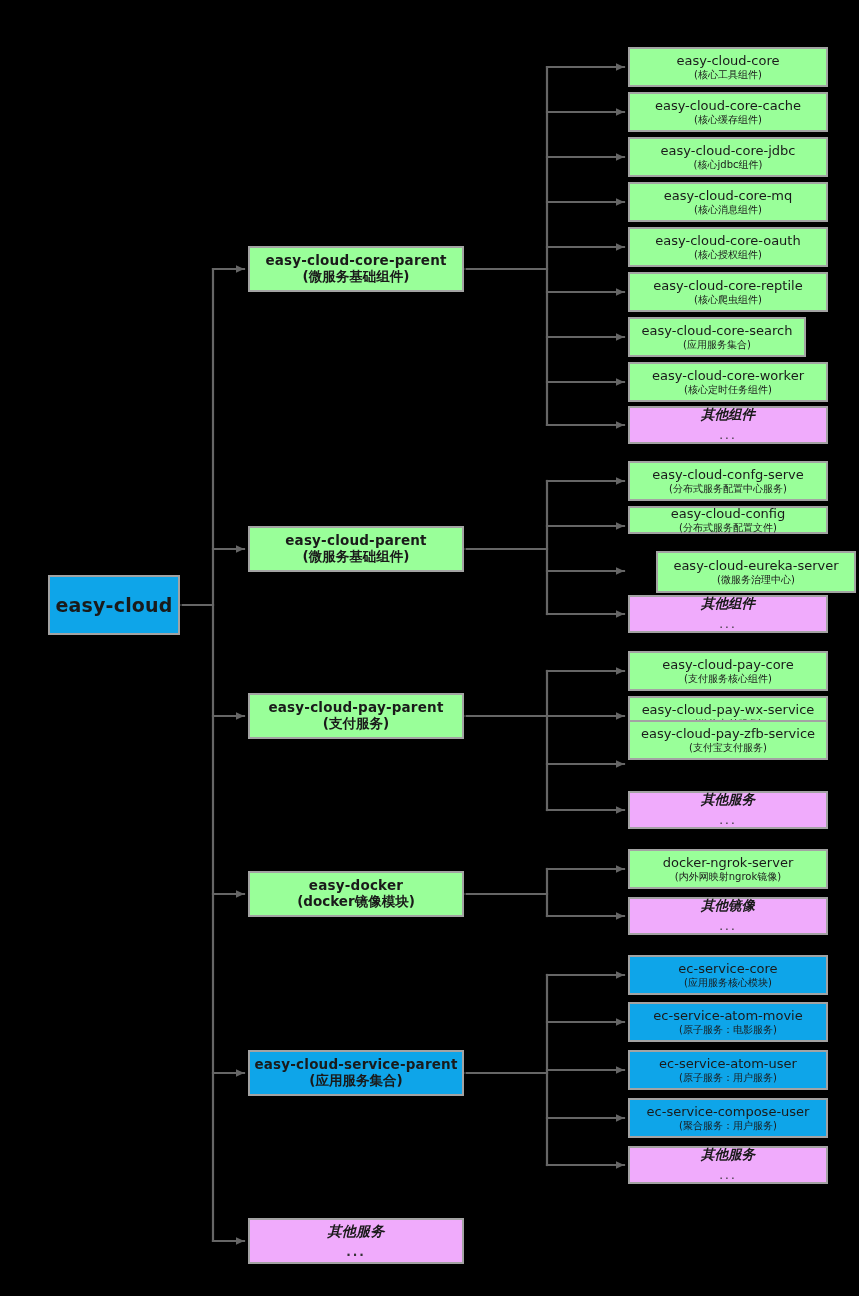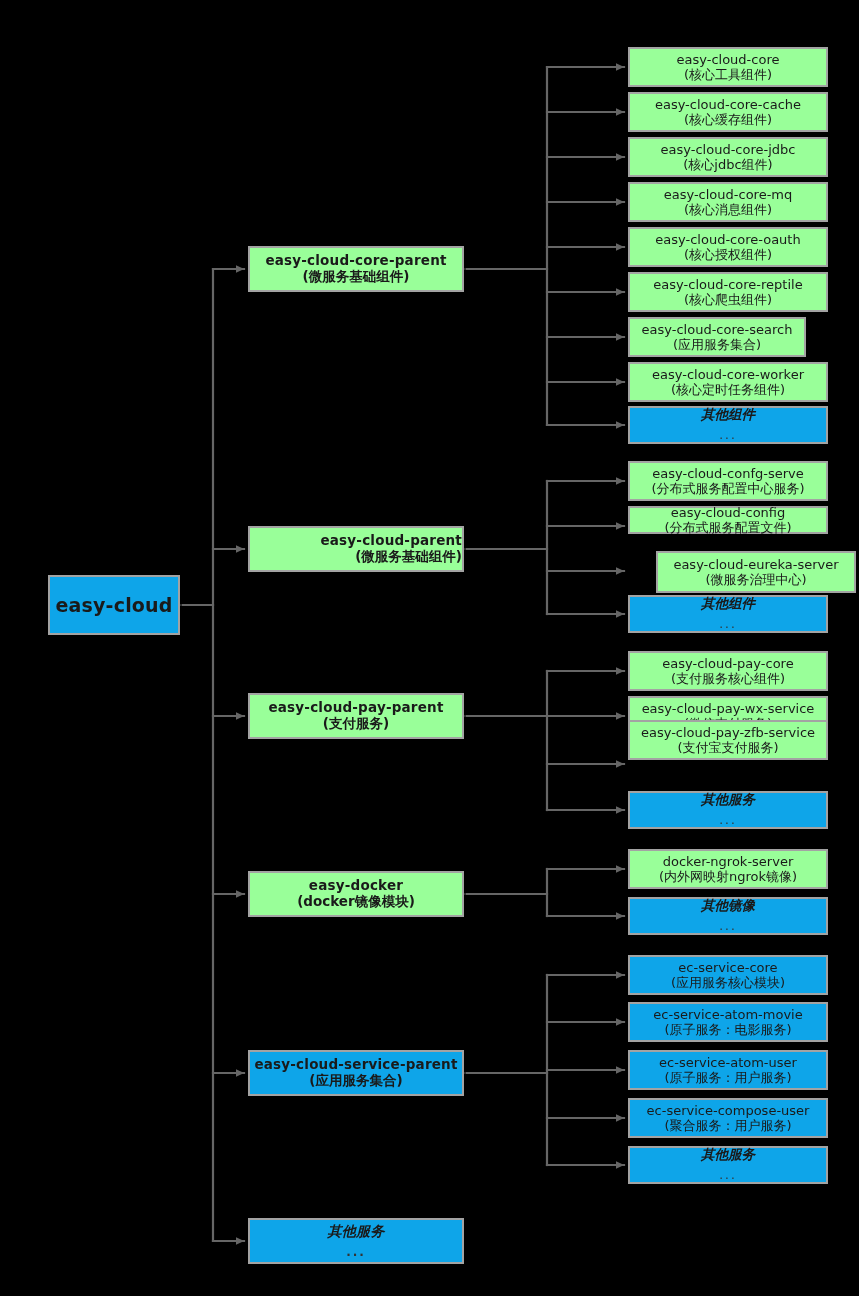--- a/index.html
+++ b/index.html
@@ -16,28 +16,28 @@
     display:flex;flex-direction:column;align-items:center;justify-content:center;
     text-align:center;color:#1a1a1a;line-height:1.18;
     box-shadow:2px 2px 0 rgba(0,0,0,0.55);
   }
   .node .t1{display:block;white-space:nowrap;}
   .node .t2{display:block;white-space:nowrap;}
 
   
   .green{background:#99ff99;}
   .blue{background:#0ea5e9;}
-  .gray{background:#0ea5e9;}
+  .gray{background:#f0abfc;}
 
   
   .root .t1{font-weight:bold;font-size:19px;letter-spacing:.2px;}
   .mid .t1{font-weight:bold;font-size:13.5px;letter-spacing:.2px;}
   .mid .t2{font-weight:bold;font-size:13.5px;}
   .leaf .t1{font-size:13px;}
-  .leaf .t2{font-size:13px;}
+  .leaf .t2{font-size:10px;}
   .other .t1{font-weight:bold;font-style:italic;font-size:13.5px;}
   .other .t2{font-size:12px;letter-spacing:2px;margin-top:5px;color:#333;}
   .other.mid .t1{font-size:14px;}
 </style>
 </head>
 <body>
 
 <div id="canvas">
   <svg id="wires" viewBox="0 0 859 1296">
     <defs>
@@ -126,21 +126,21 @@
       <span class="t2">(应用服务集合)</span>
     </div>
     <div class="node green leaf" style="left: 628px; top: 362px; width: 200px; height: 40px;">
       <span class="t1">easy-cloud-core-worker</span>
       <span class="t2">(核心定时任务组件)</span>
     </div>
     <div class="node gray leaf other" style="left: 628px; top: 406px; width: 200px; height: 38px;">
       <span class="t1">其他组件</span>
       <span class="t2">...</span>
     </div>
-    <div class="node green mid" style="left: 248px; top: 526px; width: 216px; height: 46px; align-items: flex-end;">
+    <div class="node green mid" style="left: 248px; top: 526px; width: 216px; height: 46px;">
       <span class="t1">easy-cloud-parent</span>
       <span class="t2">(微服务基础组件)</span>
     </div>
     <div class="node green leaf" style="left: 628px; top: 461px; width: 200px; height: 40px;">
       <span class="t1">easy-cloud-confg-serve</span>
       <span class="t2">(分布式服务配置中心服务)</span>
     </div>
     <div class="node green leaf" style="left: 628px; top: 506px; width: 200px; height: 28px;">
       <span class="t1">easy-cloud-config</span>
       <span class="t2">(分布式服务配置文件)</span>

